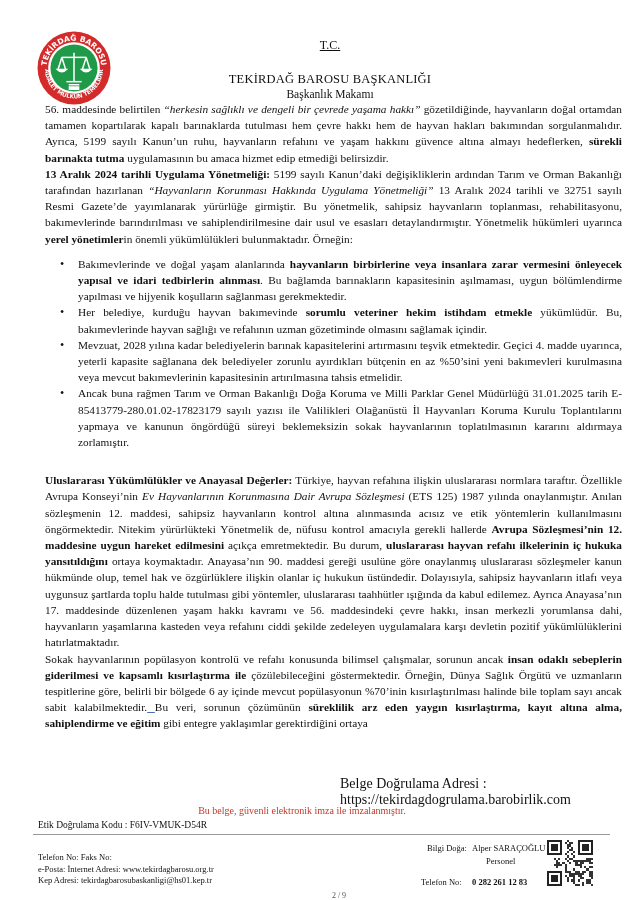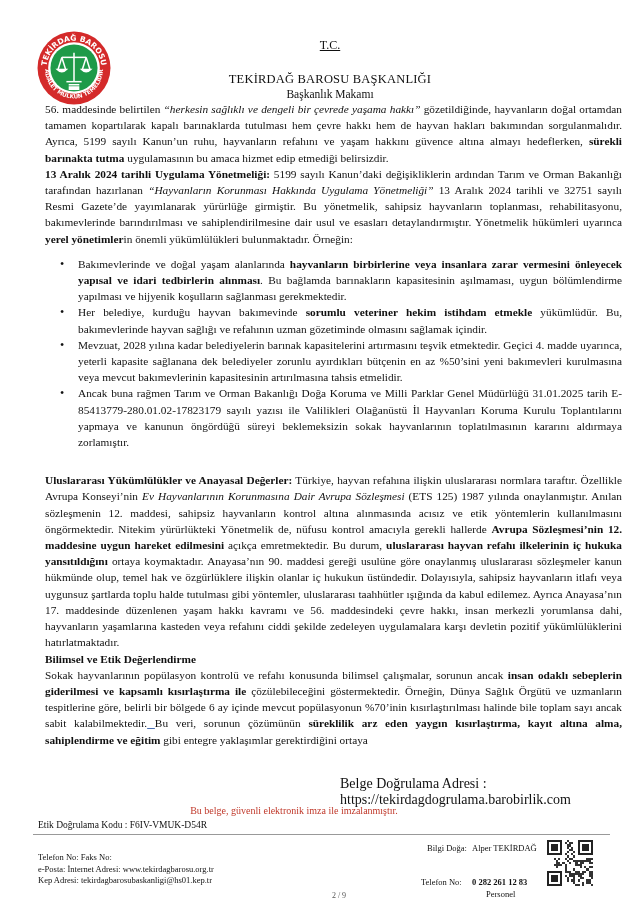--- a/index.html
+++ b/index.html
@@ -12,29 +12,29 @@
   .header .l3 { font-size: 11.5px; line-height: 15px; }
   .body { position: absolute; left: 37px; width: 577px; top: 101px;
           font-size: 11.3px; line-height: 16.2px; text-align: justify; margin-left: 8px; }
   .body p { margin: 0; }
   .body b { font-weight: bold; }
   .body i { font-style: italic; }
   ul.bul { margin: 9px 0 8px 0; padding-left: 33px; list-style: none; }
   ul.bul li { position: relative; margin: 0; }
   ul.bul li::before { content: "•"; position: absolute; left: -18px; top: 0; font-size: 12px; }
   .spacer { height: 14px; }
-  .signed { position: absolute; top: 805px; left: 8px; width: 572px; text-align: center;
+  .signed { position: absolute; top: 805px; left: 16px; width: 572px; text-align: center;
             color: #c0392b; font-size: 10px; }
   .verify-code { position: absolute; top: 820px; left: 38px; font-size: 9.5px; }
   .verify-addr { position: absolute; top: 776px; left: 340px; font-size: 14px; }
   .rule { position: absolute; top: 834px; left: 33px; width: 577px; height: 1px; background: #999; }
   .footer-left { position: absolute; top: 852px; left: 38px; font-size: 8.5px; line-height: 11.5px; }
   .info-label { position: absolute; top: 843px; left: 427px; font-size: 8.5px; }
   .info-name { position: absolute; top: 843px; left: 472px; font-size: 8.5px; }
-  .info-role { position: absolute; top: 856px; left: 486px; font-size: 8.5px; margin-top: 33px; }
+  .info-role { position: absolute; top: 856px; left: 486px; font-size: 8.5px; }
   .phone-label { position: absolute; top: 877px; left: 421px; font-size: 8.5px; }
   .phone-val { position: absolute; top: 877px; left: 472px; font-size: 8.5px; font-weight: bold; }
   .qr { position: absolute; top: 840px; left: 547px; width: 46px; height: 46px; }
   .pageno { position: absolute; top: 891px; left: 0; width: 638px; text-align: center; font-size: 8px; color: #555; padding-left: 20px; }
   .underline-mark { text-decoration: underline; color: #4a6fb5; }
 </style>
 </head>
 <body>
 
 <div class="logo">
@@ -87,39 +87,38 @@
     <li><span>Bakımevlerinde ve doğal yaşam alanlarında </span><b>hayvanların birbirlerine veya insanlara zarar vermesini önleyecek yapısal ve idari tedbirlerin alınması</b><span>. Bu bağlamda barınakların kapasitesinin aşılmaması, uygun bölümlendirme yapılması ve hijyenik koşulların sağlanması gerekmektedir.</span></li>
     <li><span>Her belediye, kurduğu hayvan bakımevinde </span><b>sorumlu veteriner hekim istihdam etmekle</b><span> yükümlüdür. Bu, bakımevlerinde hayvan sağlığı ve refahının uzman gözetiminde olmasını sağlamak içindir.</span></li>
     <li><span>Mevzuat, 2028 yılına kadar belediyelerin barınak kapasitelerini artırmasını teşvik etmektedir. Geçici 4. madde uyarınca, yeterli kapasite sağlanana dek belediyeler zorunlu ayırdıkları bütçenin en az %50’sini yeni bakımevleri kurulmasına veya mevcut bakımevlerinin kapasitesinin artırılmasına tahsis etmelidir.</span></li>
     <li><span>Ancak buna rağmen Tarım ve Orman Bakanlığı Doğa Koruma ve Milli Parklar Genel Müdürlüğü 31.01.2025 tarih E-85413779-280.01.02-17823179 sayılı yazısı ile Valilikleri Olağanüstü İl Hayvanları Koruma Kurulu Toplantılarını yapmaya ve kanunun öngördüğü süreyi beklemeksizin sokak hayvanlarının toplatılmasının kararını aldırmaya zorlamıştır.</span></li>
   </ul>
   <div class="spacer"></div>
 
   <p>
     <b>Uluslararası Yükümlülükler ve Anayasal Değerler:</b><span> Türkiye, hayvan refahına ilişkin uluslararası normlara taraftır. Özellikle Avrupa Konseyi’nin </span><i>Ev Hayvanlarının Korunmasına Dair Avrupa Sözleşmesi</i><span> (ETS 125) 1987 yılında onaylanmıştır. Anılan sözleşmenin 12. maddesi, sahipsiz hayvanların kontrol altına alınmasında acısız ve etik yöntemlerin kullanılmasını öngörmektedir. Nitekim yürürlükteki Yönetmelik de, nüfusu kontrol amacıyla gerekli hallerde </span><b>Avrupa Sözleşmesi’nin 12. maddesine uygun hareket edilmesini</b><span> açıkça emretmektedir. Bu durum, </span><b>uluslararası hayvan refahı ilkelerinin iç hukuka yansıtıldığını</b><span> ortaya koymaktadır. Anayasa’nın 90. maddesi gereği usulüne göre onaylanmış uluslararası sözleşmeler kanun hükmünde olup, temel hak ve özgürlüklere ilişkin olanlar iç hukukun üstündedir. Dolayısıyla, sahipsiz hayvanların itlafı veya uygunsuz şartlarda toplu halde tutulması gibi yöntemler, uluslararası taahhütler ışığında da kabul edilemez. Ayrıca Anayasa’nın 17. maddesinde düzenlenen yaşam hakkı kavramı ve 56. maddesindeki çevre hakkı, insan merkezli yorumlansa dahi, hayvanların yaşamlarına kasteden veya refahını ciddi şekilde zedeleyen uygulamalara karşı devletin pozitif yükümlülüklerini hatırlatmaktadır.</span>
   </p>
-  <p><b>Bilimsel ve Etik Değerlendirme</b></p>
   <p>
     <span>Sokak hayvanlarının popülasyon kontrolü ve refahı konusunda bilimsel çalışmalar, sorunun ancak </span><b>insan odaklı sebeplerin giderilmesi ve kapsamlı kısırlaştırma ile</b><span> çözülebileceğini göstermektedir. Örneğin, Dünya Sağlık Örgütü ve uzmanların tespitlerine göre, belirli bir bölgede 6 ay içinde mevcut popülasyonun %70’inin kısırlaştırılması halinde bile toplam sayı ancak sabit kalabilmektedir.</span><span class="underline-mark"> </span><span> Bu veri, sorunun çözümünün </span><b>süreklilik arz eden yaygın kısırlaştırma, kayıt altına alma, sahiplendirme ve eğitim</b><span> gibi entegre yaklaşımlar gerektirdiğini ortaya</span>
   </p>
 </div>
 
 <div class="signed">Bu belge, güvenli elektronik imza ile imzalanmıştır.</div>
 <div class="verify-code">Etik Doğrulama Kodu : F6IV-VMUK-D54R</div>
 <div class="verify-addr">Belge Doğrulama Adresi : https://tekirdagdogrulama.barobirlik.com</div>
 <div class="rule"></div>
 
 <div class="footer-left">
   <div>Telefon No: Faks No:</div>
   <div>e-Posta: İnternet Adresi: www.tekirdagbarosu.org.tr</div>
   <div>Kep Adresi: tekirdagbarosubaskanligi@hs01.kep.tr</div>
 </div>
 
 <div class="info-label">Bilgi Doğa:</div>
-<div class="info-name">Alper TEKİRDAĞ</div>
+<div class="info-name">Alper SARAÇOĞLU</div>
 <div class="info-role">Personel</div>
 <div class="phone-label">Telefon No:</div>
 <div class="phone-val">0 282 261 12 83</div>
 
 <div class="qr">
   <svg viewBox="0 0 21 21" width="46" height="46" shape-rendering="crispEdges" id="qr-svg">
       <rect x="9" y="0" width="1" height="1" fill="#333"></rect>
       <rect x="8" y="1" width="1" height="1" fill="#333"></rect>
       <rect x="10" y="1" width="1" height="1" fill="#333"></rect>
       <rect x="11" y="1" width="1" height="1" fill="#333"></rect>

